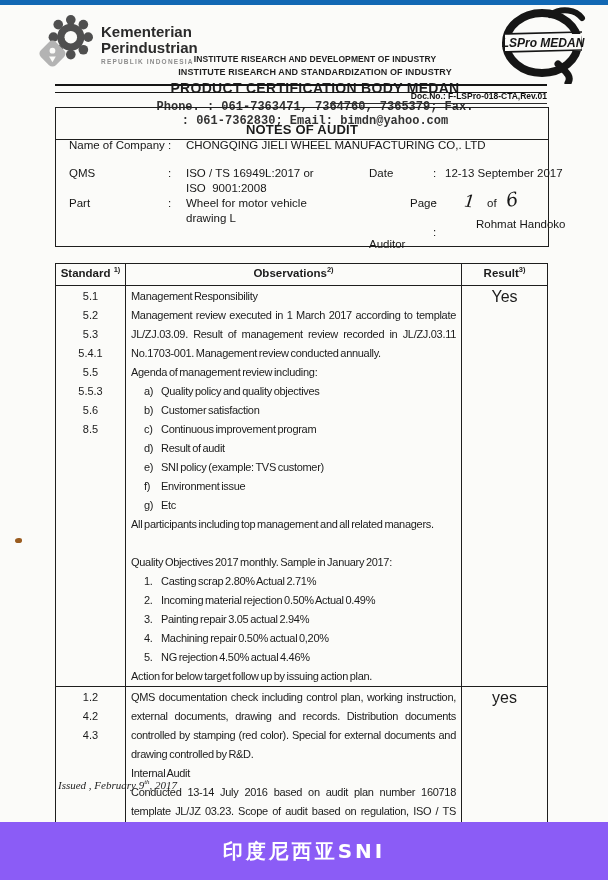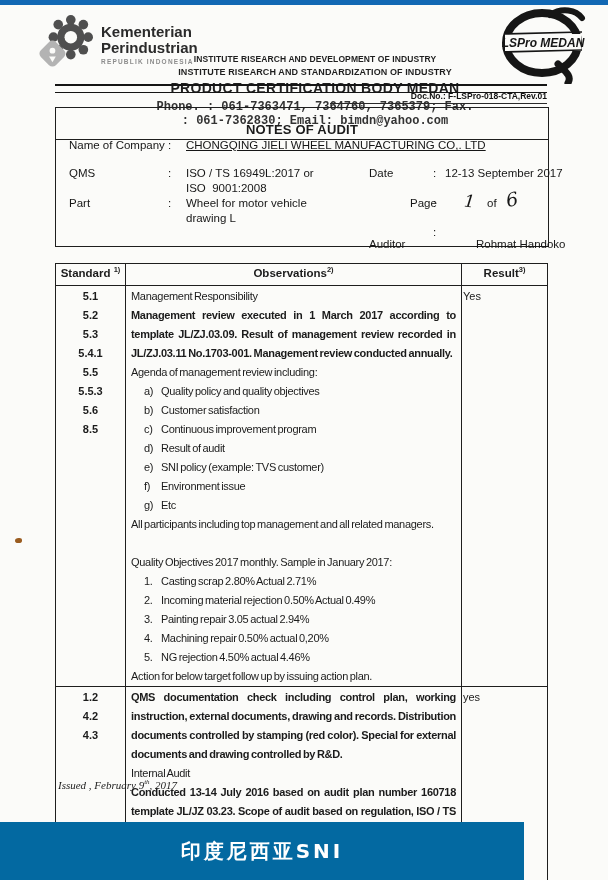--- a/index.html
+++ b/index.html
@@ -5,21 +5,21 @@
   html,body { margin:0; padding:0; }
   body {
     width:608px; height:880px; position:relative; overflow:hidden;
     background:#fbfbf9; color:#1b1b1b;
     font-family:"Liberation Sans", sans-serif;
   }
   .abs { position:absolute; }
 
   
   .top-strip { left:0; top:0; width:608px; height:5px; background:#1268b4; }
-  .bottom-bar { left:0; top:822px; width:524px; height:58px; background:#0369a1;
+  .bottom-bar { left:0; top:822px; width:608px; height:58px; background:#8b5cf6;
                 display:flex; align-items:center; justify-content:center; }
   .bottom-bar .cn { color:#ffffff; font-size:20px; font-weight:bold; letter-spacing:3px;
                     font-family:"DejaVu Sans", sans-serif; }
 
   
   .hdr-left { left:36px; top:14px; display:flex; align-items:center; gap:7px; }
   .ministry-text .l1, .ministry-text .l2 { font-size:15px; font-weight:bold; line-height:16px; color:#2a2a2a; }
   .ministry-text .l3 { font-size:6.5px; font-weight:bold; letter-spacing:1.2px; color:#8c8c8c; margin-top:2px; }
 
   .hdr-center { left:150px; top:22px; width:330px; text-align:center; color:#1f1f1f;margin-top:32px; }
@@ -46,26 +46,26 @@
   .hand6 { transform:rotate(-10deg); font-size:19px; }
 
   
   .audit-table { position:absolute; left:55px; top:263px; width:492px; border-collapse:collapse; table-layout:fixed; }
   .audit-table th, .audit-table td { border:1.4px solid #1e1e1e; vertical-align:top; }
   .audit-table th { height:19px; font-size:11.5px; font-weight:bold; text-align:center; padding:1px 0; }
   .audit-table th .hdr-sup { font-size:7.5px; vertical-align:super; font-weight:bold; }
   .col-std { width:70px; }
   .col-obs { width:336px; }
   .col-res { width:86px; }
-  .std-cell { text-align:center; font-size:11px; line-height:19px; padding-top:1px;font-weight:bold; }
+  .std-cell { text-align:center; font-size:11px; line-height:19px; padding-top:1px; }
   .obs-cell { font-size:11px; line-height:19px; padding:1px 5px 0 5px;
               letter-spacing:-0.3px; word-spacing:-1px; overflow:hidden; }
-  .res-cell { font-size:11px; line-height:19px; padding-top:1px; }
+  .res-cell { text-align:center; font-size:16px; line-height:19px; padding-top:1px; }
   .obs-line { white-space:nowrap; }
-  .obs-just { text-align:justify; text-align-last:left;font-weight:bold; }
+  .obs-just { text-align:justify; text-align-last:left; }
   .obs-li { padding-left:13px; white-space:nowrap; }
   .obs-marker { display:inline-block; width:17px; }
   .obs-gap { height:19px; }
   .row-0 td { height:302px; }
   .row-1 td { height:177px; }
 
   
   .issued { left:58px; top:778px; font-family:"Liberation Serif", serif; font-style:italic;
             font-size:11px; color:#222; }
   .issued sup { font-size:7px; }
@@ -125,21 +125,21 @@
 </div>
 
 <div class="abs divider-double"></div>
 <div class="abs doc-no">Doc.No.: F-LSPro-018-CTA,Rev.01</div>
 
 <div class="abs notes-box">
   <div class="notes-title">NOTES OF AUDIT</div>
 
   <span class="f" style="left:13px;  top:31px;">Name of Company</span>
   <span class="f" style="left:112px; top:31px;">:</span>
-  <span class="f" style="left:130px; top:31px;text-decoration:underline;">CHONGQING JIELI WHEEL MANUFACTURING CO,. LTD</span>
+  <span class="f" style="left:130px; top:31px;">CHONGQING JIELI WHEEL MANUFACTURING CO,. LTD</span>
 
   <span class="f" style="left:13px;  top:59px;">QMS</span>
   <span class="f" style="left:112px; top:59px;">:</span>
   <span class="f" style="left:130px; top:59px;">ISO / TS 16949L:2017 or</span>
   <span class="f" style="left:130px; top:74px;">ISO  9001:2008</span>
 
   <span class="f" style="left:13px;  top:89px;">Part</span>
   <span class="f" style="left:112px; top:89px;">:</span>
   <span class="f" style="left:130px; top:89px;">Wheel for motor vehicle</span>
   <span class="f" style="left:130px; top:104px;">drawing L</span>
@@ -149,21 +149,21 @@
   <span class="f" style="left:389px; top:59px;">12-13 September 2017</span>
 
   <span class="f" style="left:313px; top:89px;padding-left:41px;">Page</span>
   <span class="f" style="left:377px; top:89px;">:</span>
   <span class="f hand hand1" style="left:408px; top:83px;">1</span>
   <span class="f" style="left:431px; top:89px;">of</span>
   <span class="f hand hand6" style="left:450px; top:80px;">6</span>
 
   <span class="f" style="left:313px; top:130px;">Auditor</span>
   <span class="f" style="left:377px; top:118px;">:</span>
-  <span class="f" style="left:389px; top:130px;padding-left:31px;">Rohmat Handoko</span>
+  <span class="f" style="left:389px; top:110px;padding-left:31px;">Rohmat Handoko</span>
 </div>
 
 <table class="audit-table">
   <colgroup>
       <col class="col-std">
       <col class="col-obs">
       <col class="col-res">
     </colgroup>
   <thead>
     <tr>

